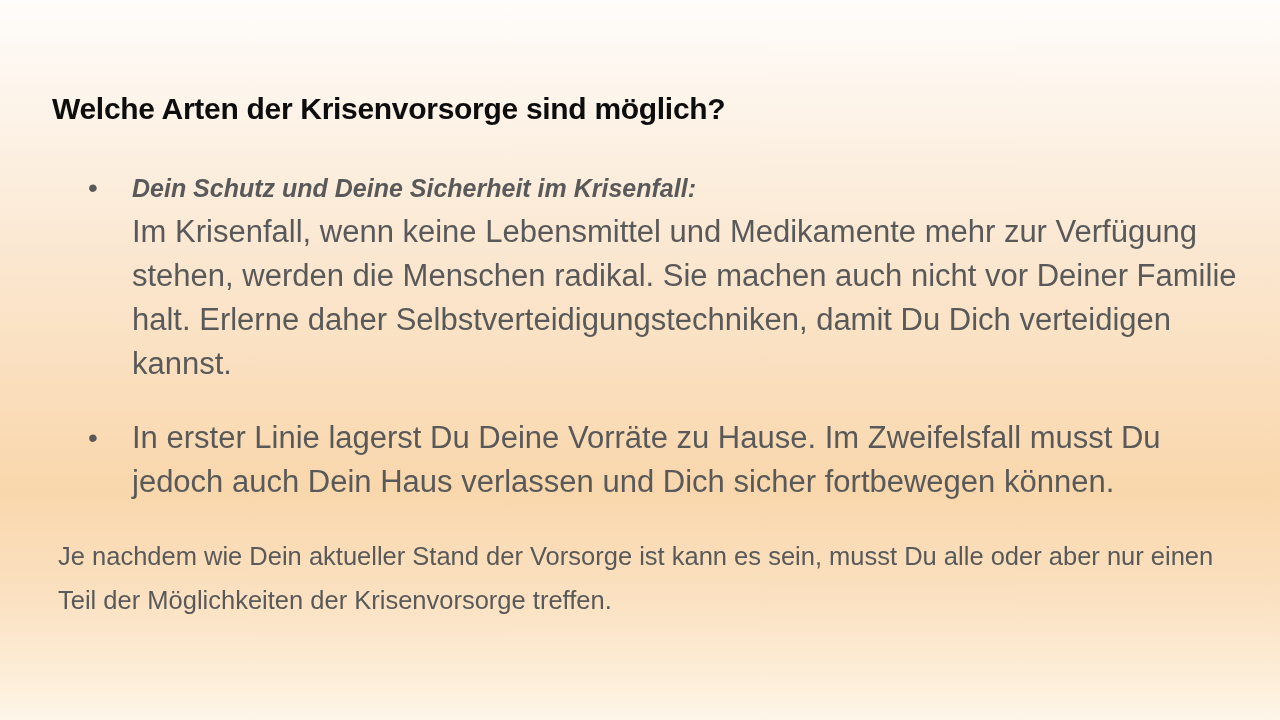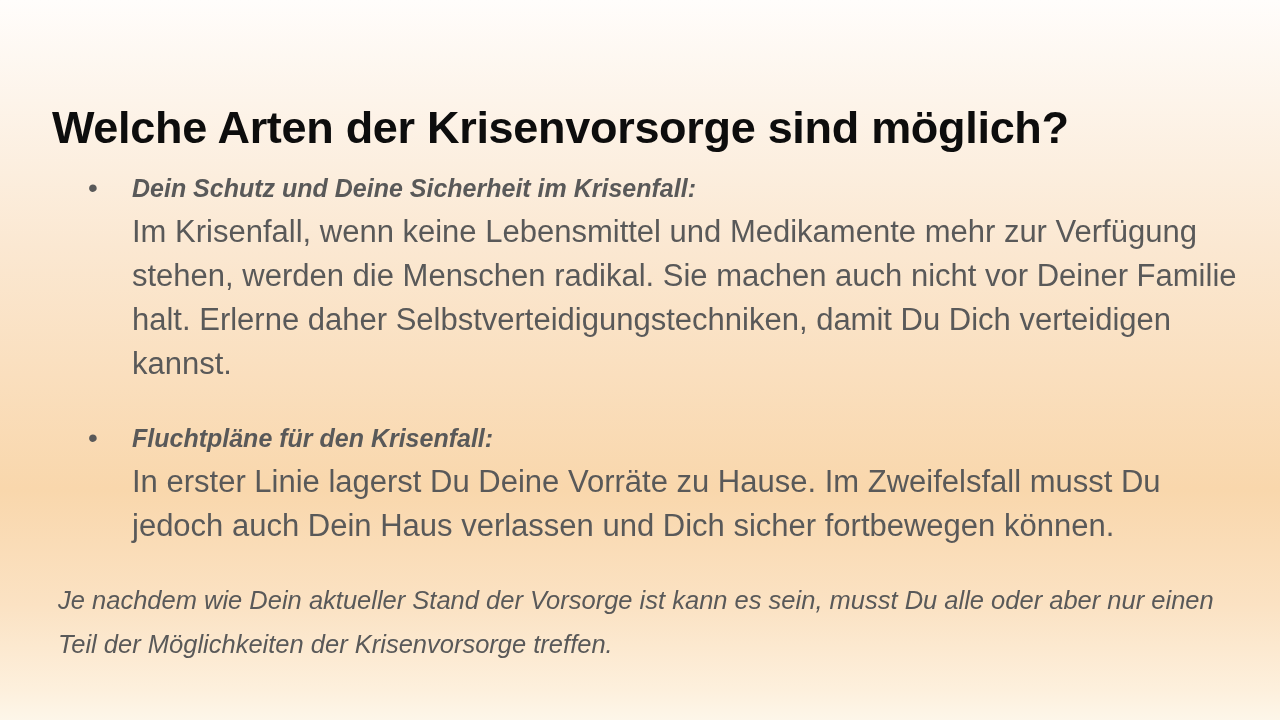--- a/index.html
+++ b/index.html
@@ -26,21 +26,21 @@
         #fbe2c3 84%,
         #fdf0dd 96%,
         #fdf6e9 100%);
     overflow: hidden;
   }
   .slide-title {
     position: absolute;
     left: 52px;
     top: 72px;
     width: 1180px;
-    font-size: 45px;
+    font-size: 30px;
     font-weight: bold;
     color: #0d0d0d;
     letter-spacing: -0.3px;
     line-height: 1.15;
   }
   .body-block {
     position: absolute;
     left: 52px;
     top: 166px;
     width: 1186px;
@@ -74,21 +74,20 @@
     font-size: 31px;
     color: #595959;
     line-height: 44px;
   }
   .closing-text {
     margin-top: 16px;
     font-size: 25.5px;
     color: #595959;
     line-height: 44px;
     padding-left: 6px;
-    font-style: italic;
   }
 </style>
 </head>
 <body>
 
 <div class="slide">
 
   <h1 class="slide-title">Welche Arten der Krisenvorsorge sind möglich?</h1>
 
   <div class="body-block">
@@ -96,21 +95,20 @@
     <ul class="bullet-list">
 
       <li class="bullet-item">
         <span class="bullet-dot">•</span>
         <div class="bullet-heading">Dein Schutz und Deine Sicherheit im Krisenfall:</div>
         <div class="bullet-text">Im Krisenfall, wenn keine Lebensmittel und Medikamente mehr zur Verfügung stehen, werden die Menschen radikal. Sie machen auch nicht vor Deiner Familie halt. Erlerne daher Selbstverteidigungstechniken, damit Du Dich verteidigen kannst.</div>
       </li>
 
       <li class="bullet-item">
         <span class="bullet-dot">•</span>
-        <div class="bullet-heading">Fluchtpläne für den Krisenfall:</div>
         <div class="bullet-text">In erster Linie lagerst Du Deine Vorräte zu Hause. Im Zweifelsfall musst Du jedoch auch Dein Haus verlassen und Dich sicher fortbewegen können.</div>
       </li>
 
     </ul>
 
     <p class="closing-text">Je nachdem wie Dein aktueller Stand der Vorsorge ist kann es sein, musst Du alle oder aber nur einen Teil der Möglichkeiten der Krisenvorsorge treffen.</p>
 
   </div>
 
 </div>

